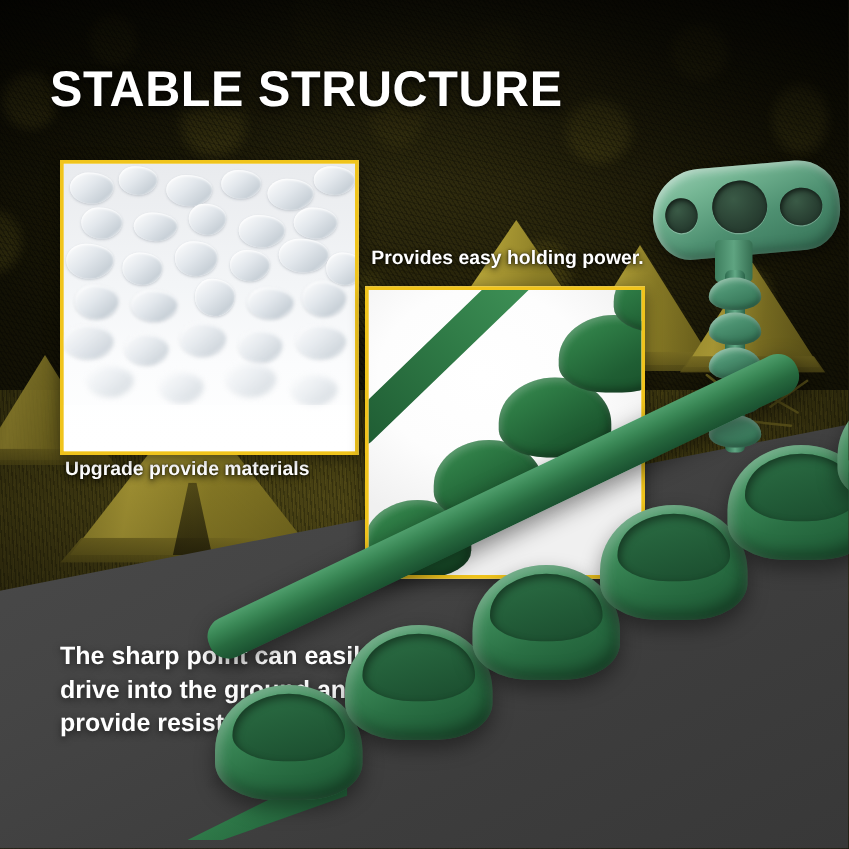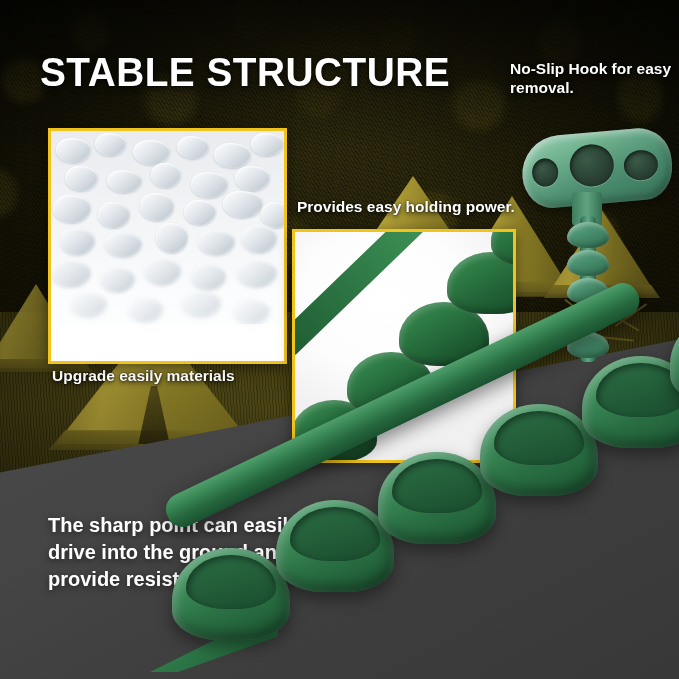--- a/index.html
+++ b/index.html
@@ -267,23 +267,22 @@
       <i style="left:8px;top:30px;width:70px;transform:rotate(6deg)"></i>
     </div>
 
     <div class="vig"></div>
   </div>
 
   <div class="grey-panel"></div>
 
   <div class="headline">STABLE STRUCTURE</div>
 
-  <div class="cap" id="cap-hook">No-Slip Hook for easy removal.</div>
   <div class="cap" id="cap-holding">Provides easy holding power.</div>
-  <div class="cap" id="cap-materials">Upgrade easily materials</div>
+  <div class="cap" id="cap-materials">Upgrade provide materials</div>
   <div class="cap" id="cap-sharp">The sharp point can easily drive into the ground and provide resistance.</div>
 
   <div class="inset" id="inset-pellets">
     <div class="pellets">
       <div class="blob" style="left:2%;top:3%;width:15%;height:11%"></div>
       <div class="blob" style="left:19%;top:1%;width:13%;height:10%"></div>
       <div class="blob" style="left:35%;top:4%;width:16%;height:11%"></div>
       <div class="blob" style="left:54%;top:2%;width:14%;height:10%"></div>
       <div class="blob" style="left:70%;top:5%;width:16%;height:11%"></div>
       <div class="blob" style="left:86%;top:1%;width:14%;height:10%"></div>

